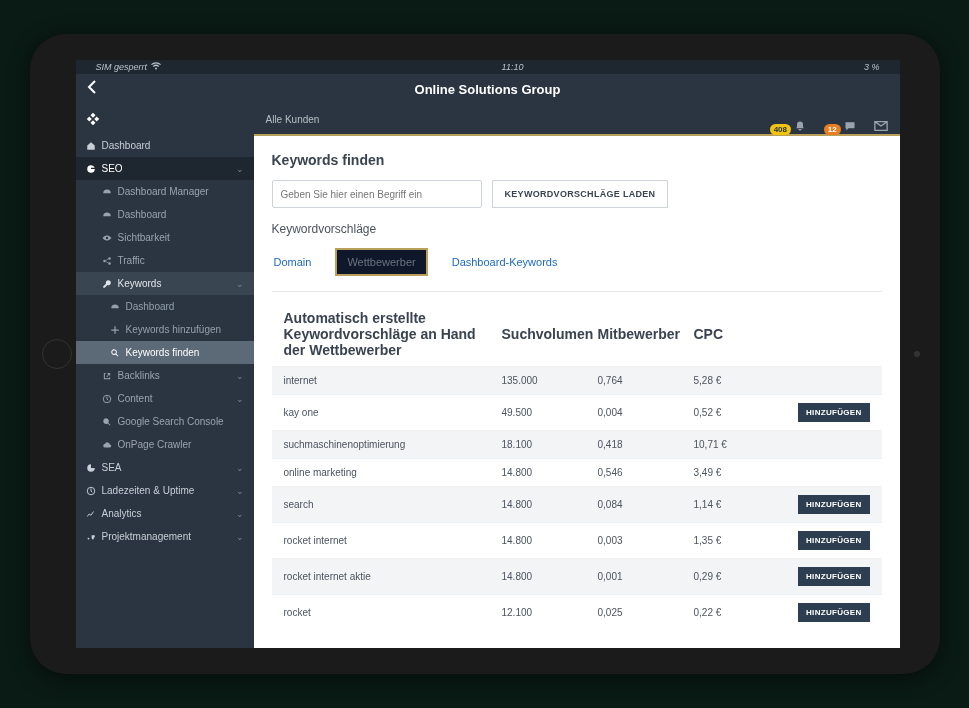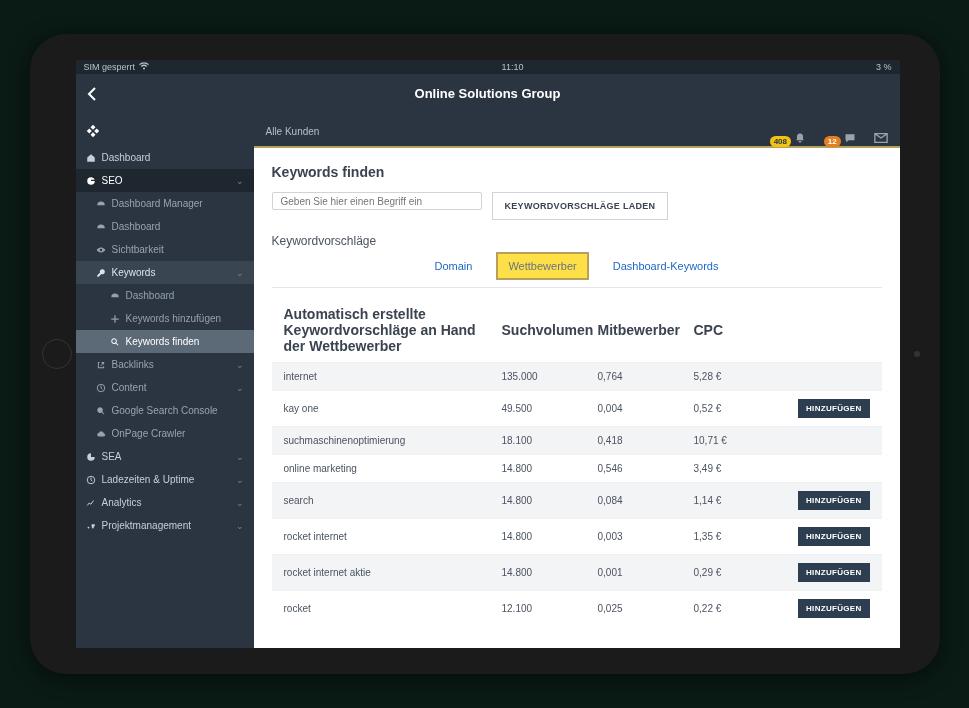--- a/index.html
+++ b/index.html
@@ -49,33 +49,34 @@
     display: flex;
     flex-direction: column;
   }
   .status-bar {
     height: 14px;
     background: #1e2630;
     color: #b9c2cc;
     font-size: 9px;
     display: flex;
     align-items: center;
-    padding: 0 8px;
+    padding: 0 20px;
+    font-style: italic;
   }
   .status-bar .sb-left { display:flex; align-items:center; gap:4px;}
   .status-bar .sb-center { flex:1; text-align:center; }
   .status-bar .sb-right { }
   .wifi-icon { font-size:9px; }
   .nav-header {
     height: 30px;
     background: #2b3541;
     color: #fff;
     display: flex;
+    align-items: center;
     padding: 0 10px;
-    margin-top: 12px;
   }
   .back-chevron {
     font-size: 18px;
     color: #fff;
     width: 20px;
   }
   .nav-title {
     flex: 1;
     text-align: center;
     font-size: 13px;
@@ -107,21 +108,21 @@
   .nav-item {
     display: flex;
     align-items: center;
     gap: 6px;
     padding: 6px 10px;
     cursor: pointer;
   }
   .nav-item .chev { margin-left:auto; font-size:9px; color:#7c8691;}
   .nav-item.top { font-weight:500; color:#c7ced6;}
   .nav-item.active-section { background:#1e2630; color:#fff;}
-  .nav-sub { padding-left: 20px; color:#9aa3ad; }
+  .nav-sub { padding-left: 26px; color:#9aa3ad; }
   .nav-sub.active-sub { background:#3a4552; color:#dfe4e9;}
   .nav-deep { padding-left: 34px; color:#93a0ac;}
   .nav-deep-highlight { background:#5c6977; color:#fff; padding:6px 10px 6px 34px; display:flex; align-items:center; gap:6px;}
   .nav-item svg, .nav-sub svg, .nav-deep svg { flex-shrink:0; }
   .mini-icon { width:10px; height:10px; fill:currentColor; }
   
   .right-col { flex:1; display:flex; flex-direction:column; background:#2b3541;}
   .top-strip {
     height: 30px;
     display:flex;
@@ -160,55 +161,54 @@
     color:#3a4350;
     margin-bottom: 12px;
   }
   .search-row {
     display:flex;
     gap:10px;
     margin-bottom: 14px;
   }
   .term-input {
     flex: 0 0 210px;
-    height: 18px;
+    height: 28px;
     border:1px solid #cfd4da;
     border-radius:2px;
     padding: 0 8px;
     font-size:10px;
     color:#666;
   }
   .load-btn {
     height:28px;
     border:1px solid #cfd4da;
     background:#fff;
     padding: 0 12px;
     font-size:9px;
     font-weight:600;
     color:#3a4350;
     letter-spacing:.3px;
     cursor:pointer;
   }
   .sub-title {
     font-size: 12px;
     color:#4a5360;
-    margin-bottom: 4px;
+    margin-bottom: 12px;
   }
   .tabs {
     display:flex;
     align-items:center;
     gap: 22px;
     border-bottom: 1px solid #e3e6ea;
-    padding-bottom: 8px;
+    padding-bottom: 16px;
     margin-bottom: 10px;
     font-size:11px;
-    justify-content:center;
   }
   .tab { color:#1d68c4; padding:6px 2px; cursor:pointer;}
-  .tab.boxed { border:2px solid #b8a05a; color:#6a7380; padding:6px 10px; margin-bottom:-1px; background:#fde047;}
+  .tab.boxed { border:2px solid #b8a05a; color:#6a7380; padding:6px 10px; margin-bottom:-1px; background:#0f172a;}
   .table {
     width:100%;
     font-size:10px;
     color:#4a5360;
   }
   .thead, .trow {
     display:grid;
     grid-template-columns: 1fr 90px 90px 80px 90px;
     align-items:center;
     gap: 6px;
@@ -291,20 +291,29 @@
           <svg class="mini-icon" viewBox="0 0 16 16">
               <path d="M2 10a6 6 0 1112 0H2z"></path>
             </svg>
           <span>Dashboard</span>
         </div>
         <div class="nav-item nav-sub">
           <svg class="mini-icon" viewBox="0 0 16 16">
               <path d="M8 4C4 4 1 8 1 8s3 4 7 4 7-4 7-4-3-4-7-4zm0 6a2 2 0 110-4 2 2 0 010 4z"></path>
             </svg>
           <span>Sichtbarkeit</span>
+        </div>
+        <div class="nav-item nav-sub">
+          <svg class="mini-icon" viewBox="0 0 16 16">
+              <circle cx="4" cy="8" r="2"></circle>
+              <circle cx="12" cy="4" r="2"></circle>
+              <circle cx="12" cy="12" r="2"></circle>
+              <path d="M6 7l4-2M6 9l4 2" stroke="currentColor" stroke-width="1"></path>
+            </svg>
+          <span>Traffic</span>
         </div>
         <div class="nav-item nav-sub active-sub">
           <svg class="mini-icon" viewBox="0 0 16 16">
               <path d="M10 2a4 4 0 00-3.7 5.4L2 11.7V14h2.3l4.3-4.3A4 4 0 1010 2z"></path>
             </svg>
           <span>Keywords</span>
           <span class="chev">⌄</span>
         </div>
         <div class="nav-item nav-deep">
           <svg class="mini-icon" viewBox="0 0 16 16">

